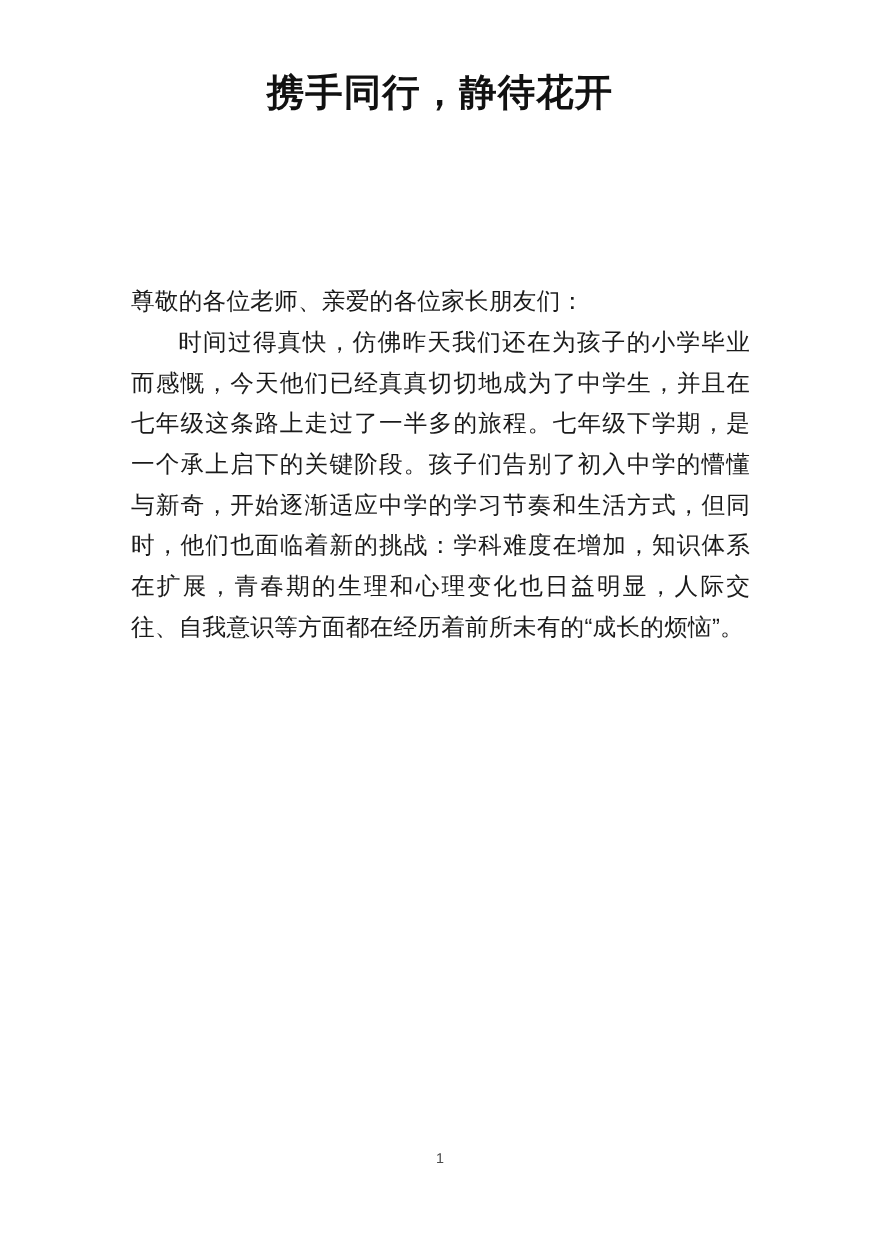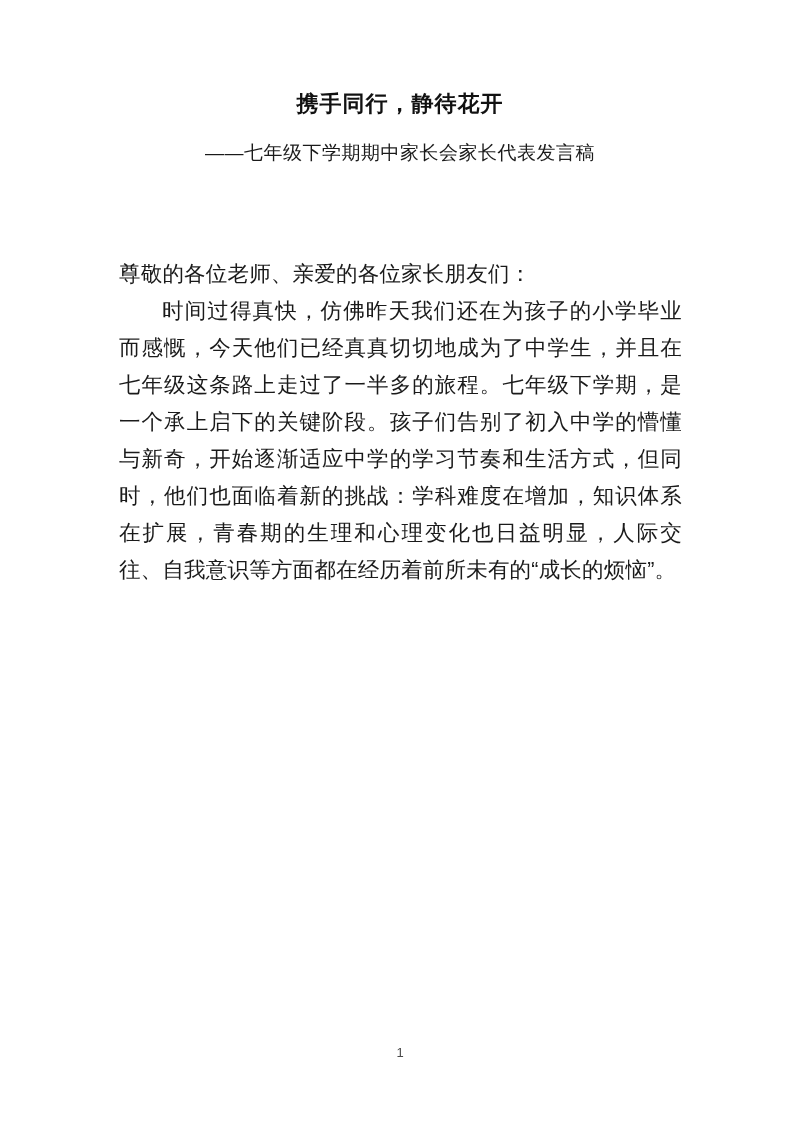--- a/index.html
+++ b/index.html
@@ -15,23 +15,23 @@
     position: relative;
     width: 800px;
     height: 1131px;
     margin: 0 auto;
     background: #ffffff;
     overflow: hidden;
     box-sizing: border-box;
   }
   .doc-title {
     margin: 0;
-    padding-top: 84px;
+    padding-top: 64px;
     text-align: center;
-    font-size: 22px;
+    font-size: 34px;
     font-weight: bold;
     letter-spacing: 1px;
     line-height: 40px;
     color: #111111;
   }
   .doc-subtitle {
     margin: 0;
     padding-top: 15px;
     text-align: center;
     font-size: 19px;
@@ -73,21 +73,20 @@
     color: #4a4a4a;
   }
 </style>
 </head>
 <body>
 
 <div class="page">
 
   <h1 class="doc-title">携手同行，静待花开</h1>
 
-  <h2 class="doc-subtitle">——七年级下学期期中家长会家长代表发言稿</h2>
 
   <div class="body-block">
     <p class="para noindent">尊敬的各位老师、亲爱的各位家长朋友们：</p>
     <p class="para indent">时间过得真快，仿佛昨天我们还在为孩子的小学毕业而感慨，今天他们已经真真切切地成为了中学生，并且在七年级这条路上走过了一半多的旅程。七年级下学期，是一个承上启下的关键阶段。孩子们告别了初入中学的懵懂与新奇，开始逐渐适应中学的学习节奏和生活方式，但同时，他们也面临着新的挑战：学科难度在增加，知识体系在扩展，青春期的生理和心理变化也日益明显，人际交往、自我意识等方面都在经历着前所未有的“成长的烦恼”。</p>
   </div>
 
   <div class="page-number">1</div>
 
 </div>
 

